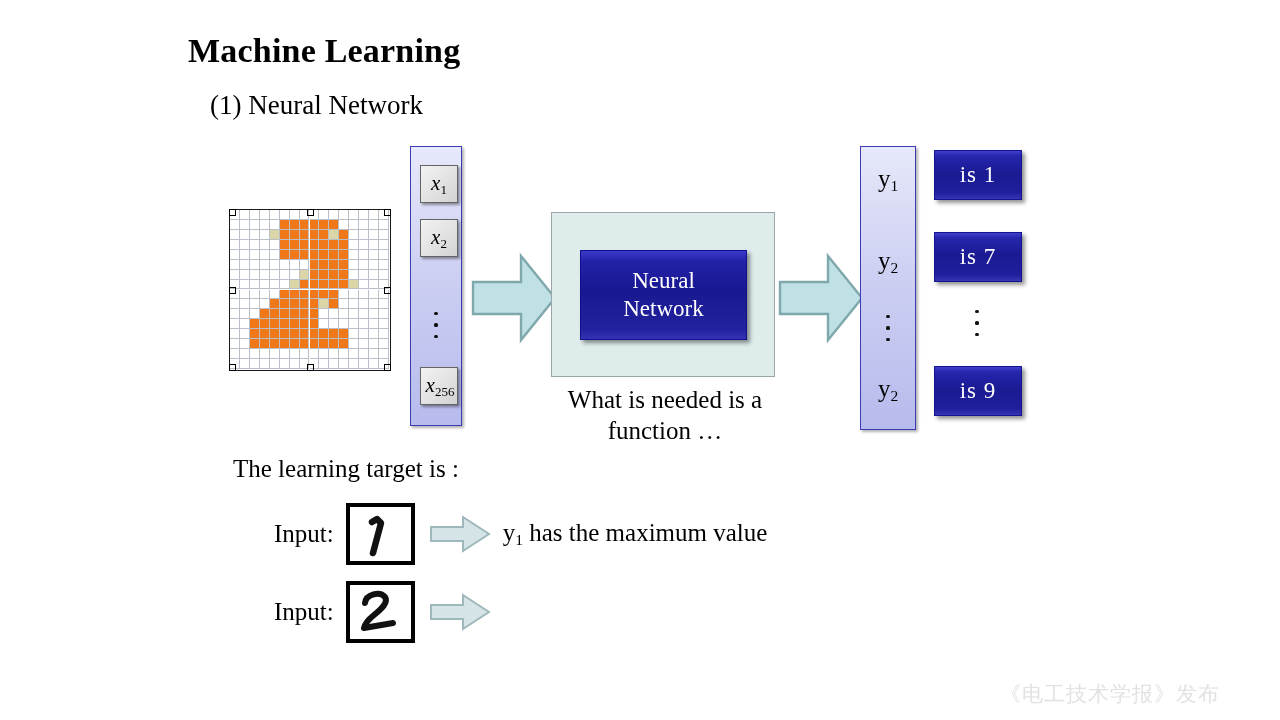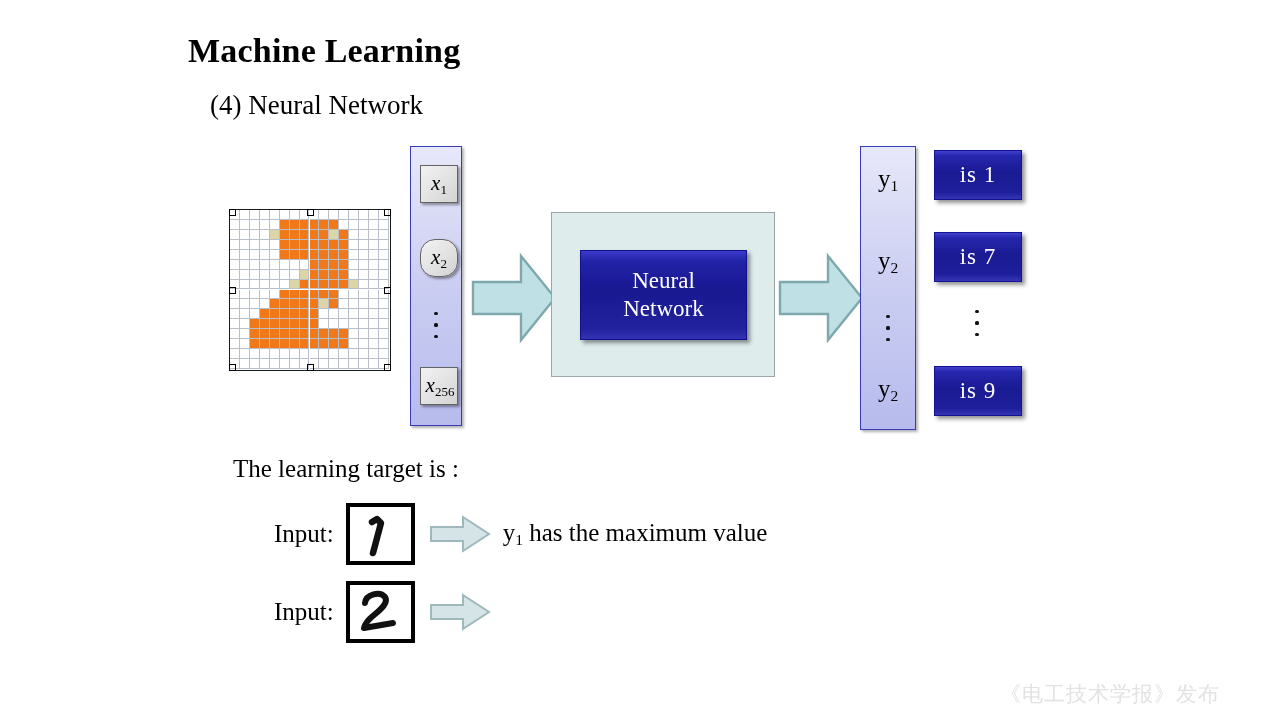--- a/index.html
+++ b/index.html
@@ -111,21 +111,21 @@
     font-size: 21px;
     font-style: italic;
     white-space: nowrap;
   }
   .x-box sub {
     font-size: 0.62em;
     font-style: normal;
     vertical-align: -0.28em;
   }
   #x-box-1 { top: 18px; }
-  #x-box-2 { top: 92px; border-radius: 15px; }
+  #x-box-2 { top: 72px; }
   #x-box-n { top: 220px; }
   #x-box-n .xlabel { transform: translateX(1px); }
 
   .y-label {
     position: absolute;
     left: 0;
     width: 100%;
     text-align: center;
     font-size: 25px;
     white-space: nowrap;
@@ -277,21 +277,21 @@
     white-space: nowrap;
     letter-spacing: 1px;
   }
 </style>
 </head>
 <body>
 
 <div class="slide">
 
   <div id="slide-title">Machine Learning</div>
-  <div id="slide-subtitle">(4) Neural Network</div>
+  <div id="slide-subtitle">(1) Neural Network</div>
 
   <div id="digit-grid">
     <div class="gridcanvas" id="grid-canvas">
         <div class="cell" style="left:0.00px;top:0.00px;width:9.94px;height:9.94px;background:transparent;"></div>
         <div class="cell" style="left:9.94px;top:0.00px;width:9.94px;height:9.94px;background:transparent;"></div>
         <div class="cell" style="left:19.88px;top:0.00px;width:9.94px;height:9.94px;background:transparent;"></div>
         <div class="cell" style="left:29.81px;top:0.00px;width:9.94px;height:9.94px;background:transparent;"></div>
         <div class="cell" style="left:39.75px;top:0.00px;width:9.94px;height:9.94px;background:transparent;"></div>
         <div class="cell" style="left:49.69px;top:0.00px;width:9.94px;height:9.94px;background:transparent;"></div>
         <div class="cell" style="left:59.63px;top:0.00px;width:9.94px;height:9.94px;background:transparent;"></div>
@@ -611,20 +611,24 @@
   </div>
   <div class="vdots" id="button-dots">
     <i></i>
       <i></i>
       <i></i>
   </div>
   <div class="is-button" id="is-button-0">
     <span>is 9</span>
   </div>
 
+  <div id="function-caption">
+    <div>What is needed is a</div>
+    <div>function …</div>
+  </div>
 
   <div id="learning-target-label">The learning target is :</div>
 
   <div class="example-row" id="example-row-1">
     <span class="example-label">Input:</span>
     <div class="digit-thumb">
       <svg width="61" height="54" viewBox="0 0 61 54">
         <path d="M23 46 L31 16 L27 12 L22 15" fill="none" stroke="#111111" stroke-width="6.5" stroke-linecap="round" stroke-linejoin="round"></path>
       </svg>
     </div>

